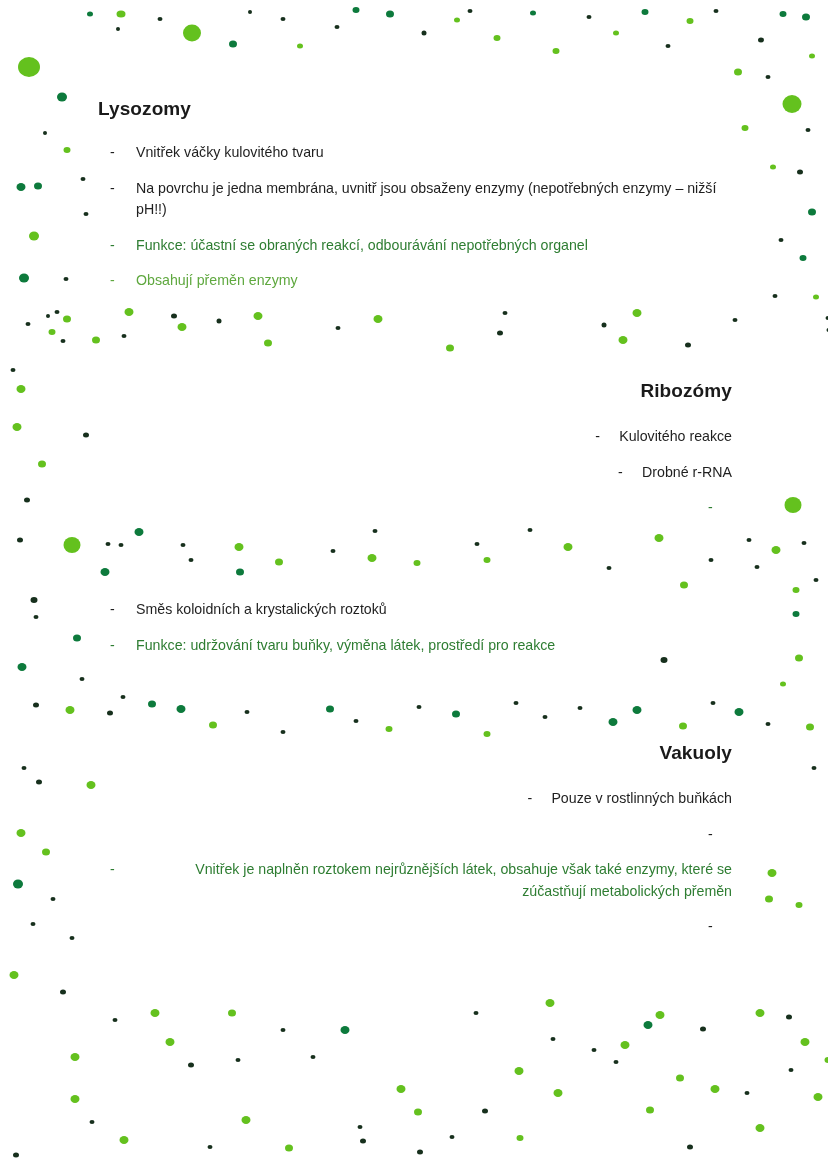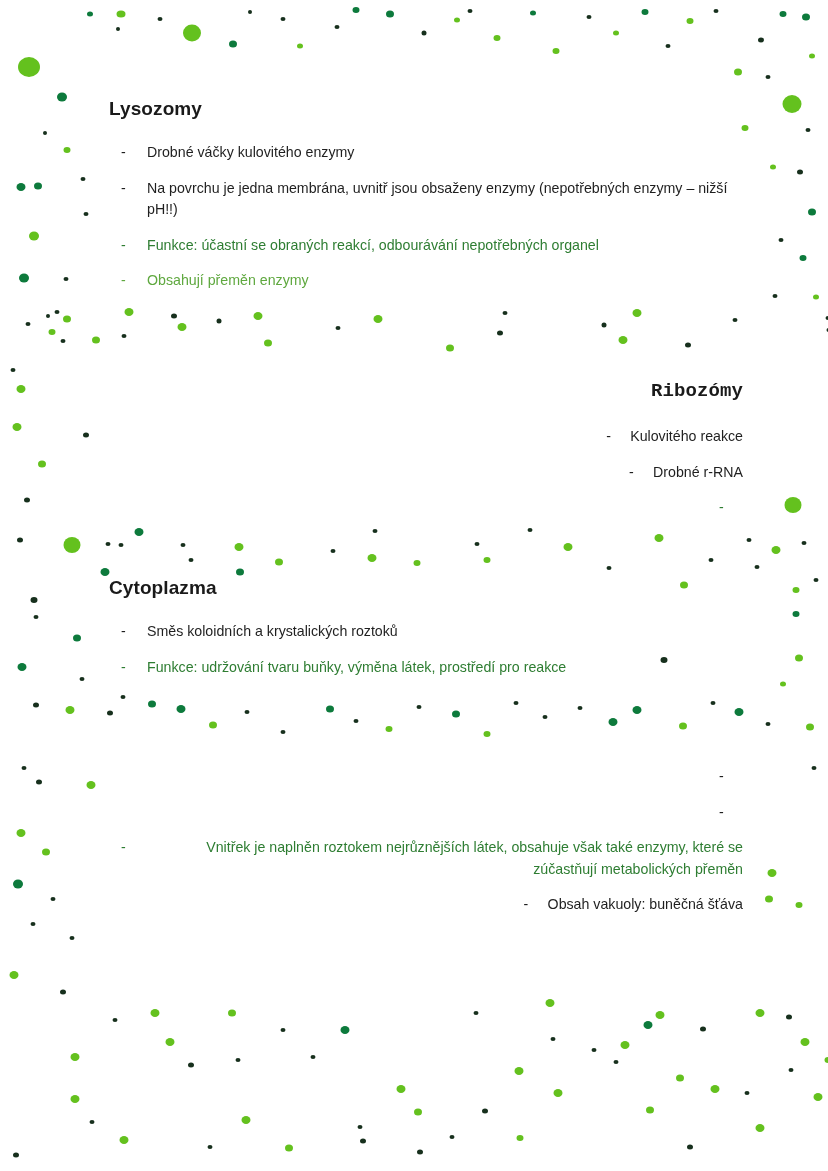--- a/index.html
+++ b/index.html
@@ -19,21 +19,21 @@
   #dots {
     position: absolute;
     left: 0;
     top: 0;
     width: 828px;
     height: 1171px;
     pointer-events: none;
   }
   #content {
     position: absolute;
-    left: 11px;
+    left: 0;
     top: 0;
     width: 740px;
     height: 1171px;
   }
   .section { position: absolute; }
   .heading {
     font-size: 19px;
     font-weight: bold;
     color: #1a1a1a;
     letter-spacing: 0.1px;
@@ -51,21 +51,21 @@
     flex: 0 0 auto;
     width: 26px;
     text-align: left;
   }
   .bullet .btext {
     flex: 1 1 auto;
   }
   
   .sec-left .bullet { justify-content: flex-start; }
   
-  .sec-right .heading { text-align: right; font-family: Liberation Mono, monospace; }
+  .sec-right .heading { text-align: right; }
   .sec-right .bullet {
     justify-content: flex-end;
     text-align: right;
   }
   .sec-right .bullet .dash {
     width: 24px;
     order: 1;
     text-align: left;
   }
   .sec-right .bullet .btext {
@@ -297,21 +297,21 @@
       <ellipse cx="16" cy="1155" rx="3.00" ry="2.50" fill="#17301d"></ellipse>
       <ellipse cx="210" cy="1147" rx="2.50" ry="2.00" fill="#17301d"></ellipse>
     </svg>
 
   <div id="content">
       <div class="section sec-left" style="top: 98px; left: 110px; width: 640px;">
         <div class="heading" style="margin-left: -12px;">Lysozomy</div>
         <div class="bullets" style="margin-top: 22px;">
           <div class="bullet">
             <span class="dash plain">-</span>
-            <span class="btext plain">Drobné váčky kulovitého enzymy</span>
+            <span class="btext plain">Vnitřek váčky kulovitého tvaru</span>
           </div>
           <div class="bullet">
             <span class="dash plain">-</span>
             <span class="btext plain">Na povrchu je jedna membrána, uvnitř jsou obsaženy enzymy (nepotřebných enzymy – nižší pH!!)</span>
           </div>
           <div class="bullet">
             <span class="dash green-dark">-</span>
             <span class="btext green-dark">Funkce: účastní se obraných reakcí, odbourávání nepotřebných organel</span>
           </div>
           <div class="bullet">
@@ -330,45 +330,45 @@
           <div class="bullet">
             <span class="dash plain">-</span>
             <span class="btext plain">Drobné r-RNA</span>
           </div>
           <div class="bullet">
             <span class="dash green-dark">-</span>
           </div>
         </div>
       </div>
       <div class="section sec-left" style="top: 577px; left: 110px; width: 560px;">
-        <div class="heading" style="margin-left: -12px;">Cytoplazma</div>
         <div class="bullets" style="margin-top: 22px;">
           <div class="bullet">
             <span class="dash plain">-</span>
             <span class="btext plain">Směs koloidních a krystalických roztoků</span>
           </div>
           <div class="bullet">
             <span class="dash green-dark">-</span>
             <span class="btext green-dark">Funkce: udržování tvaru buňky, výměna látek, prostředí pro reakce</span>
           </div>
         </div>
       </div>
       <div class="section sec-right" style="top: 742px; left: 110px; width: 622px;">
+        <div class="heading">Vakuoly</div>
         <div class="bullets" style="margin-top: 24px;">
           <div class="bullet">
             <span class="dash plain">-</span>
+            <span class="btext plain">Pouze v rostlinných buňkách</span>
           </div>
           <div class="bullet">
             <span class="dash plain">-</span>
           </div>
           <div class="bullet">
             <span class="dash green-dark">-</span>
             <span class="btext green-dark">Vnitřek je naplněn roztokem nejrůznějších látek, obsahuje však také enzymy, které se zúčastňují metabolických přeměn</span>
           </div>
           <div class="bullet">
             <span class="dash plain">-</span>
-            <span class="btext plain">Obsah vakuoly: buněčná šťáva</span>
           </div>
         </div>
       </div>
     </div>
 
 </div>
 
 </body></html>

